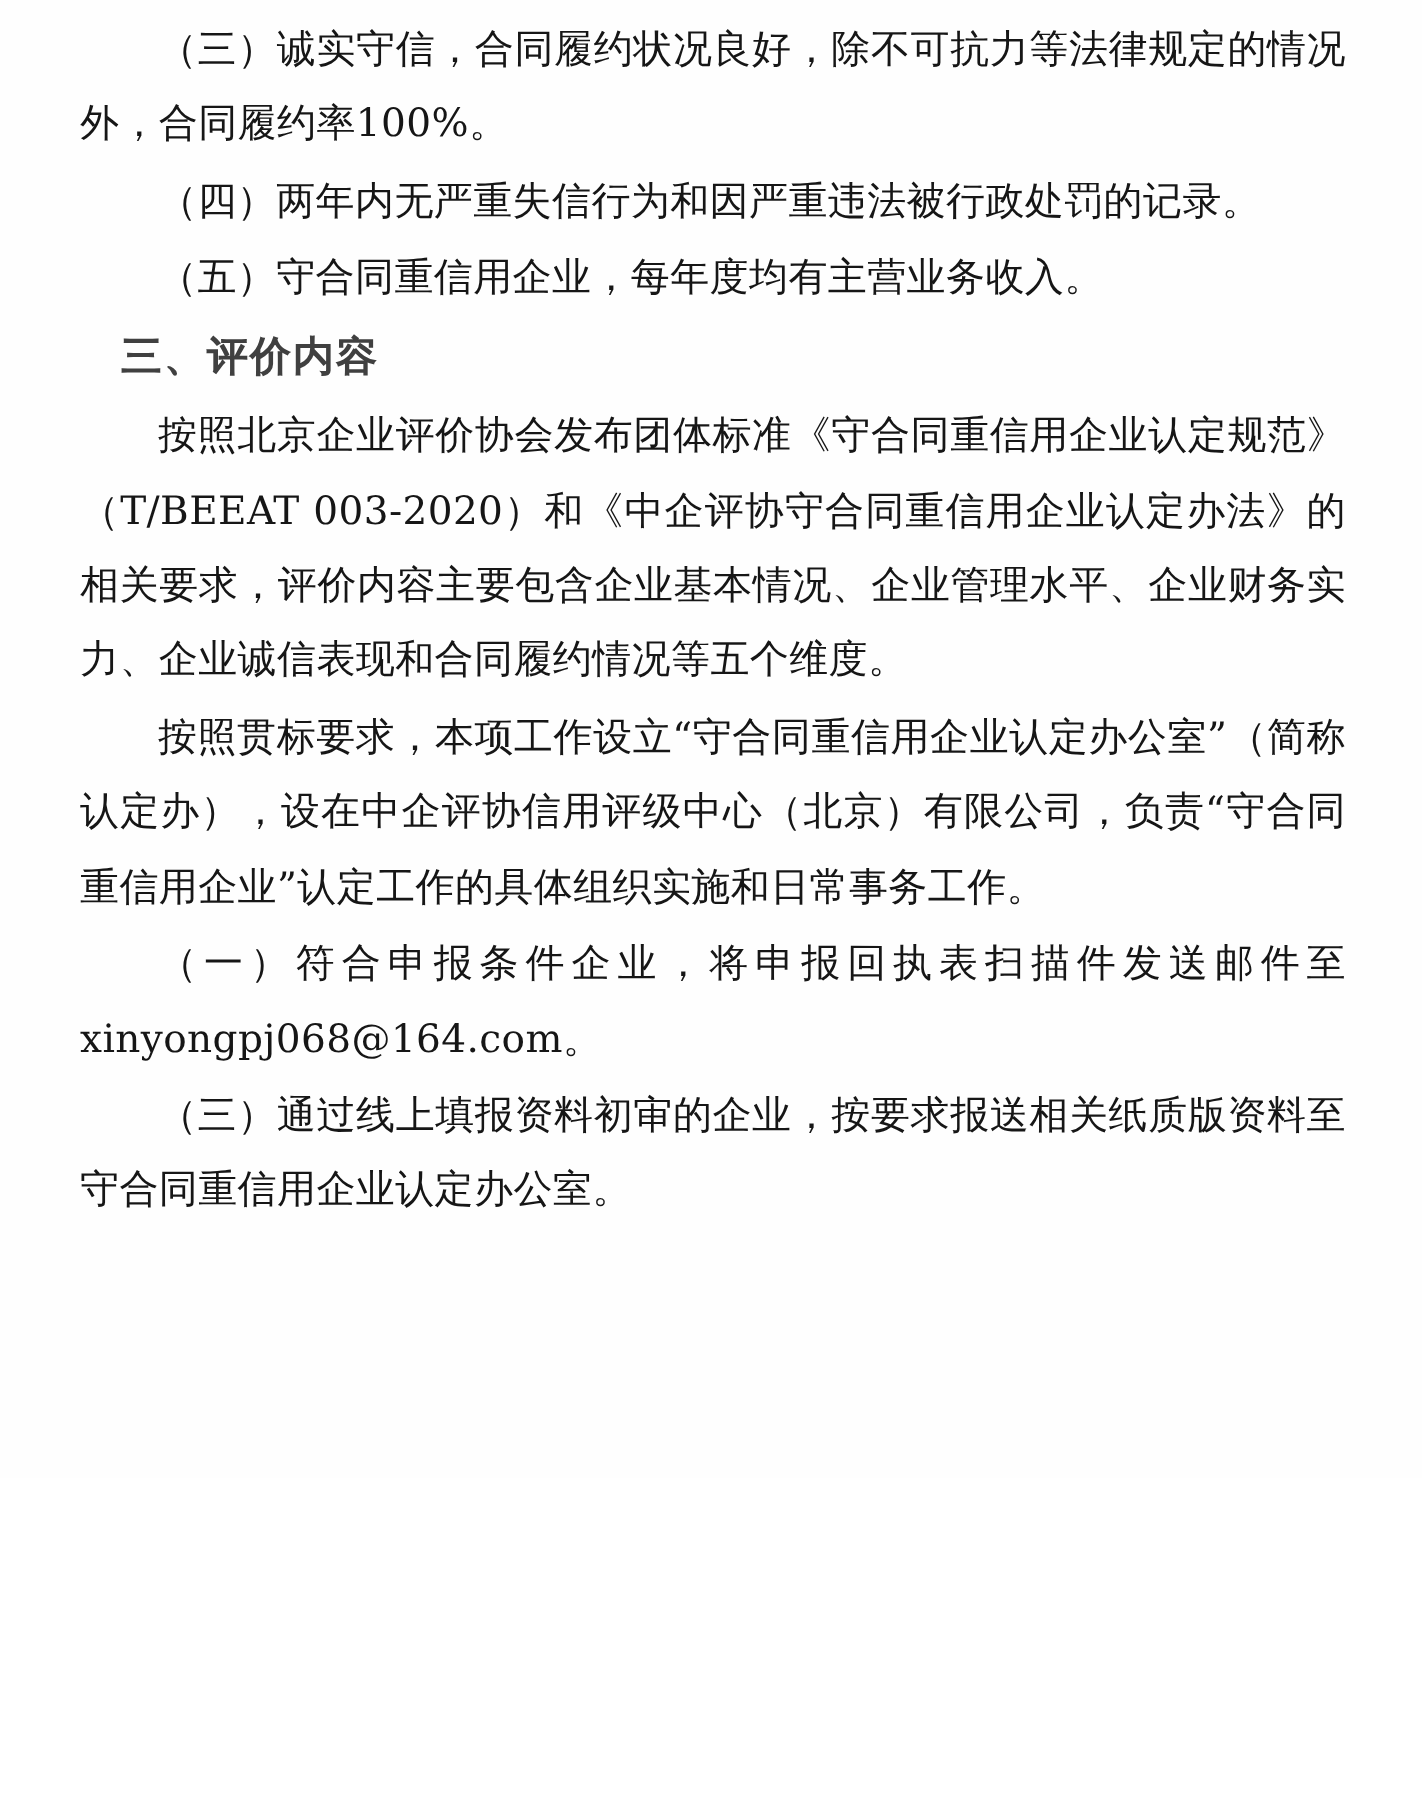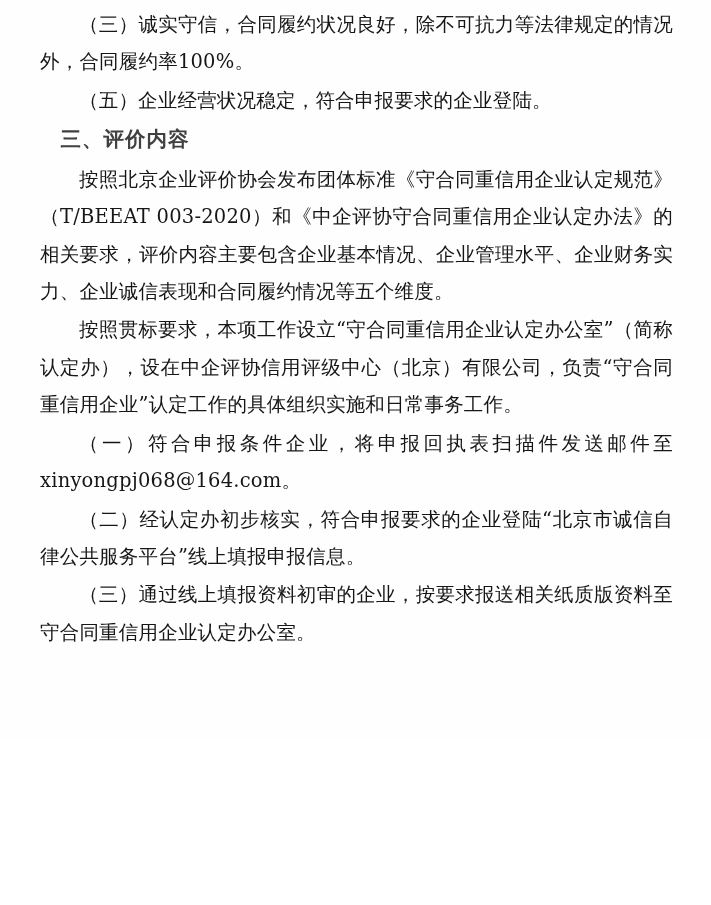--- a/index.html
+++ b/index.html
@@ -47,25 +47,25 @@
     font-family: "DejaVu Sans", sans-serif;
   }
 </style>
 </head>
 <body>
 
 <div class="page">
   <div class="content">
 
     <p class="para">（三）诚实守信，合同履约状况良好，除不可抗力等法律规定的情况外，合同履约率100%。</p>
-    <p class="para">（五）企业经营状况稳定，符合申报要求的企业登陆。</p>
+    <p class="para">（四）两年内无严重失信行为和因严重违法被行政处罚的记录。</p>
+    <p class="para">（五）守合同重信用企业，每年度均有主营业务收入。</p>
 
     <h2 class="heading">三、评价内容</h2>
     <p class="para">按照北京企业评价协会发布团体标准《守合同重信用企业认定规范》（T/BEEAT 003-2020）和《中企评协守合同重信用企业认定办法》的相关要求，评价内容主要包含企业基本情况、企业管理水平、企业财务实力、企业诚信表现和合同履约情况等五个维度。</p>
 
     <p class="para">按照贯标要求，本项工作设立“守合同重信用企业认定办公室”（简称认定办），设在中企评协信用评级中心（北京）有限公司，负责“守合同重信用企业”认定工作的具体组织实施和日常事务工作。</p>
 
     <p class="para">（一）符合申报条件企业，将申报回执表扫描件发送邮件至xinyongpj068@164.com。</p>
-    <p class="para">（二）经认定办初步核实，符合申报要求的企业登陆“北京市诚信自律公共服务平台”线上填报申报信息。</p>
     <p class="para">（三）通过线上填报资料初审的企业，按要求报送相关纸质版资料至守合同重信用企业认定办公室。</p>
 
   </div>
 </div>
 
 </body></html>

